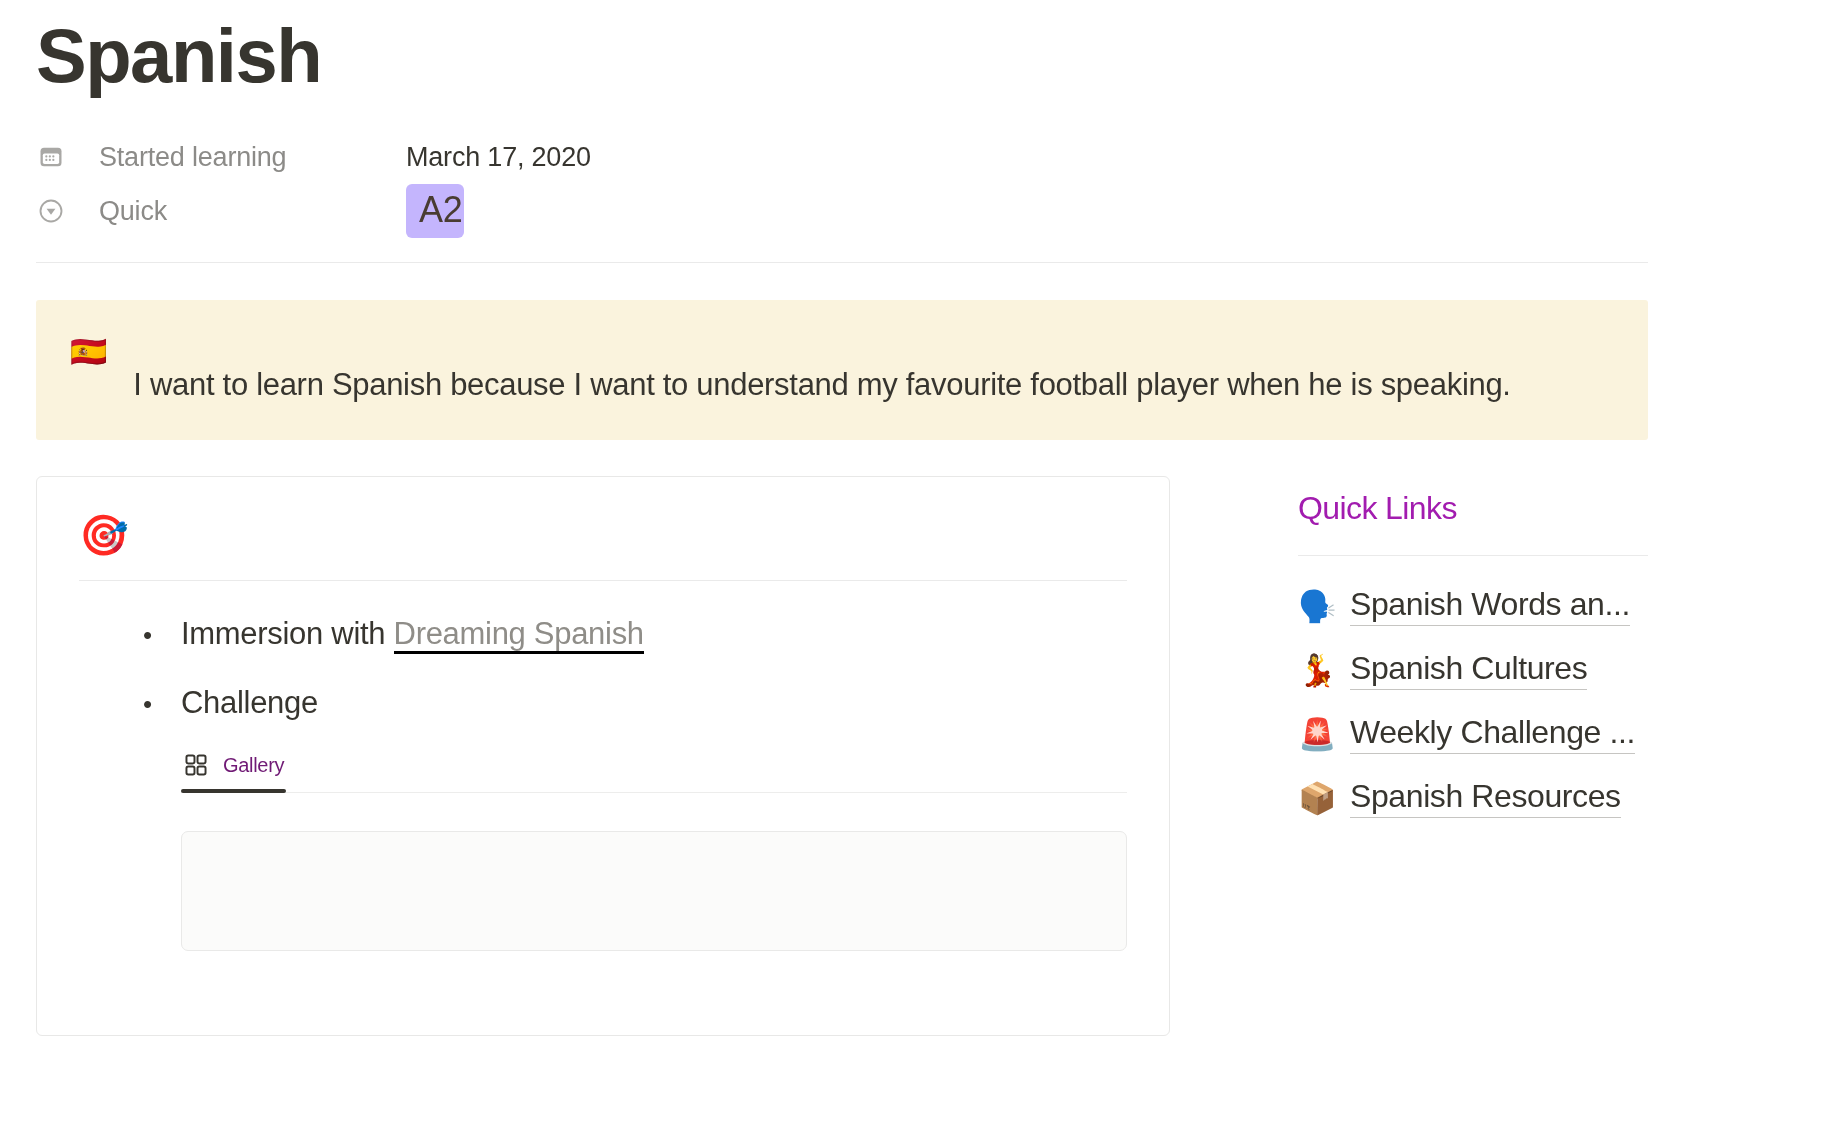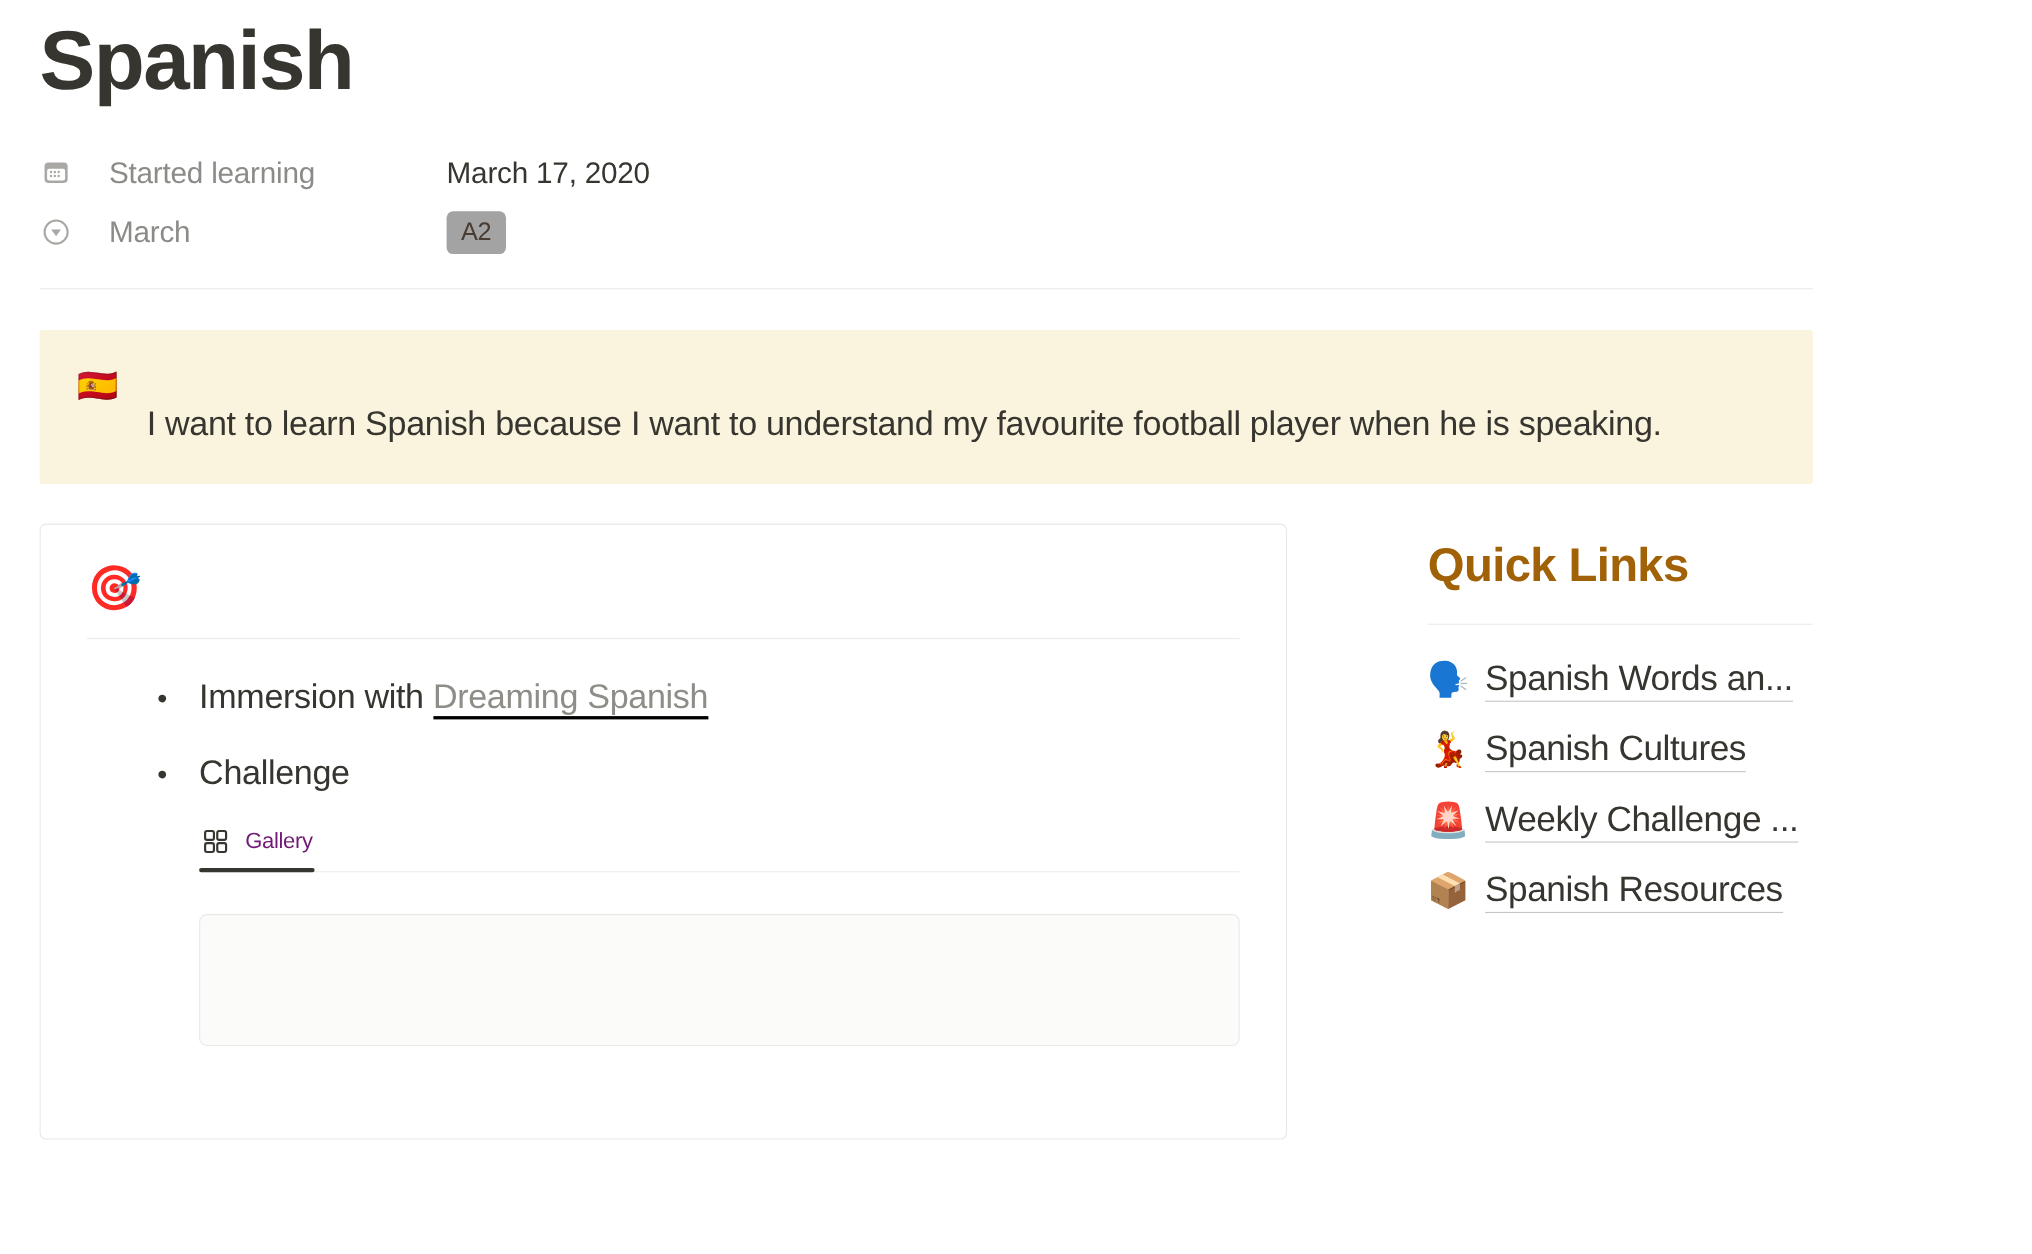--- a/index.html
+++ b/index.html
@@ -61,25 +61,25 @@
     letter-spacing: -0.2px;
     margin-left: 16px;
   }
   .prop-value {
     font-size: 27px;
     color: #37352f;
     letter-spacing: -0.2px;
   }
   .badge {
     display: inline-block;
-    background: #a3a3a3;
+    background: #c4b5fd;
     color: #493c32;
-    font-size: 23px;
+    font-size: 36px;
     border-radius: 6px;
-    padding: 5px 13px 7px 13px;
+    padding: 5px 1px 7px 13px;
     letter-spacing: -0.2px;
   }
 
   
   .divider {
     height: 1px;
     background: #eaeaea;
     margin: 24px 0 0 0;
   }
 
@@ -218,24 +218,24 @@
     margin-left: 102px;
     margin-top: 38px;
     height: 120px;
     background: #fbfbfa;
     border: 1px solid #e9e9e8;
     border-radius: 7px;
   }
 
   
   .ql-title {
-    font-size: 43px;
-    color: #a16207;
+    font-size: 32px;
+    color: #a21caf;
     letter-spacing: -0.6px;
-    font-weight: 700;
+    font-weight: 400;
   }
   .ql-rule {
     height: 1px;
     background: #eaeaea;
     margin-top: 28px;
   }
   .ql-list { margin-top: 30px; }
   .ql-item {
     display: flex;
     align-items: center;
@@ -286,21 +286,21 @@
     </div>
 
     <div class="prop-row">
       <div class="prop-label">
         <span class="prop-icon">
           <svg width="28" height="28" viewBox="0 0 24 24" fill="none">
             <circle cx="12" cy="12" r="9" stroke="#a9a8a5" stroke-width="1.6" fill="none"></circle>
             <path d="M8.2 10 L15.8 10 L12 15.2 Z" fill="#a9a8a5"></path>
           </svg>
         </span>
-        <span class="prop-name">March</span>
+        <span class="prop-name">Quick</span>
       </div>
       <div class="prop-value">
         <span class="badge">A2</span>
       </div>
     </div>
 
   </div>
 
   <div class="divider"></div>
 

